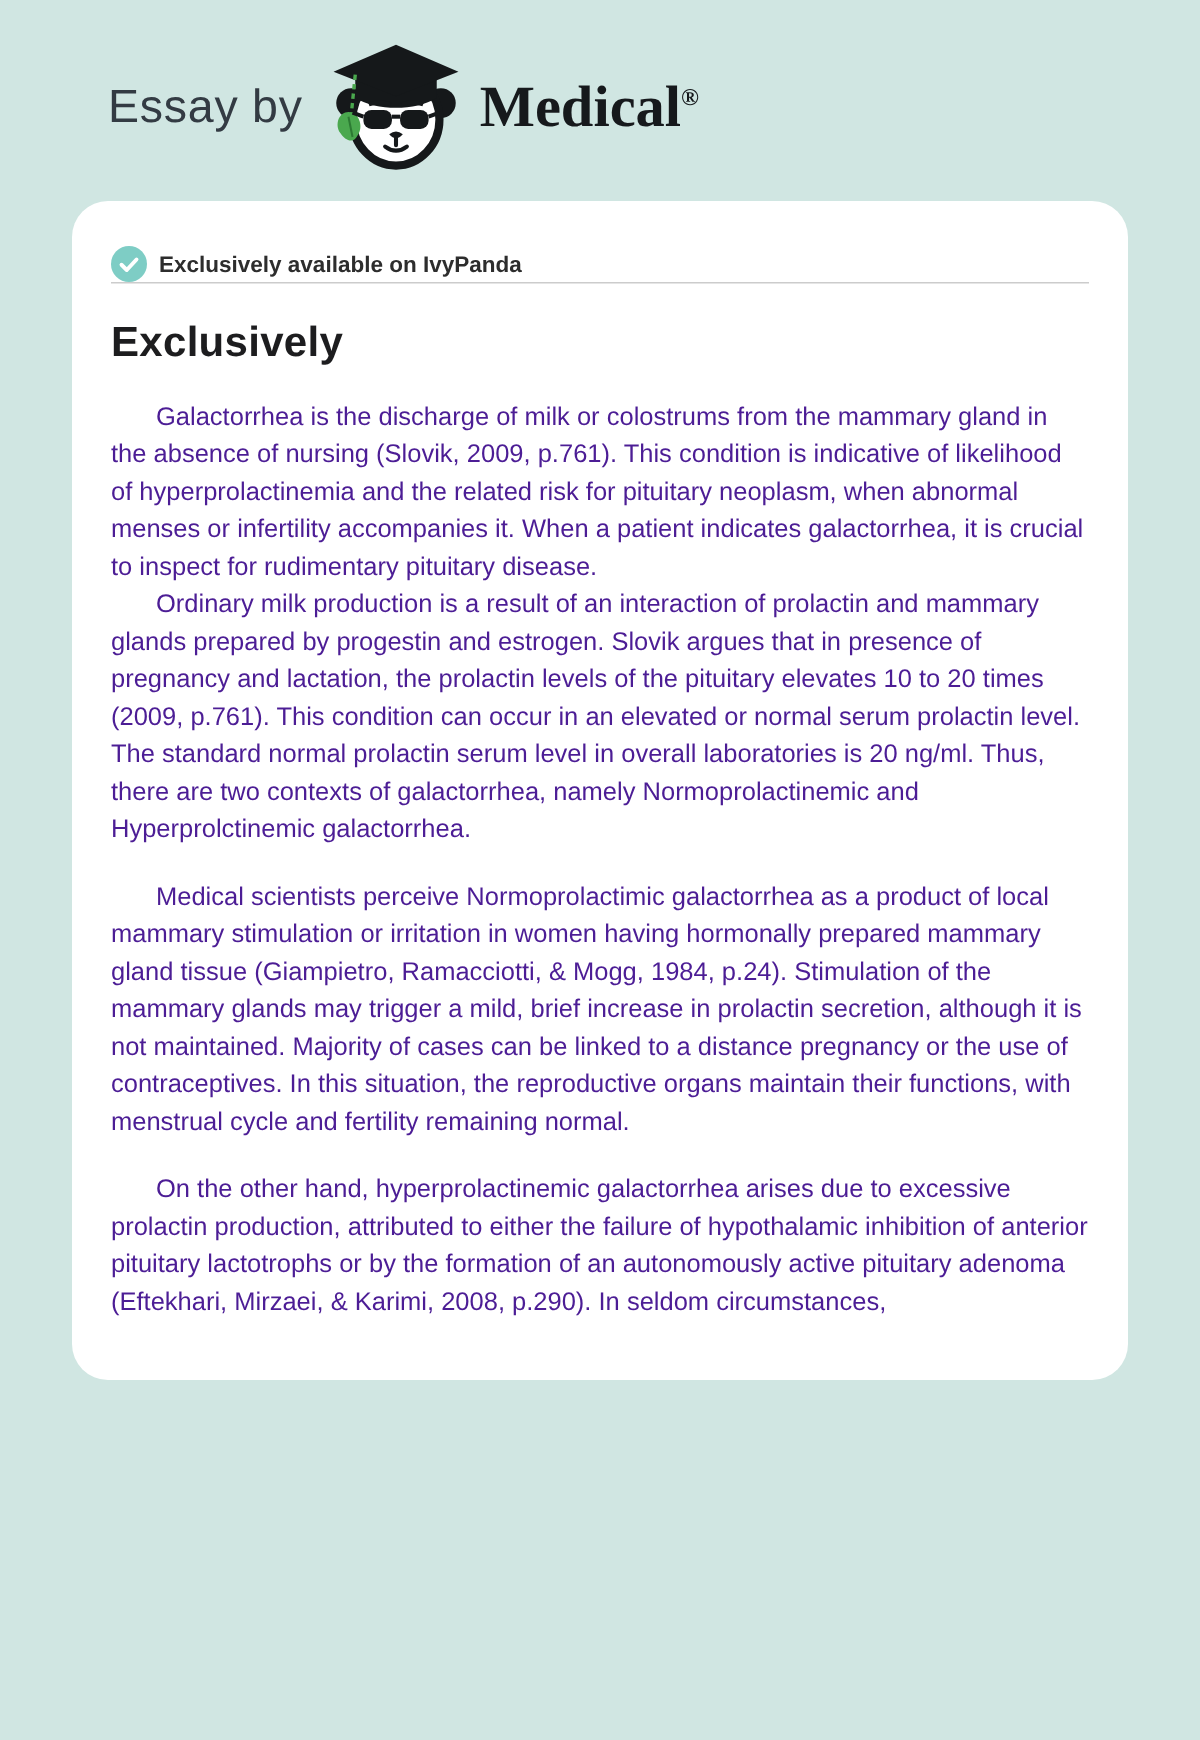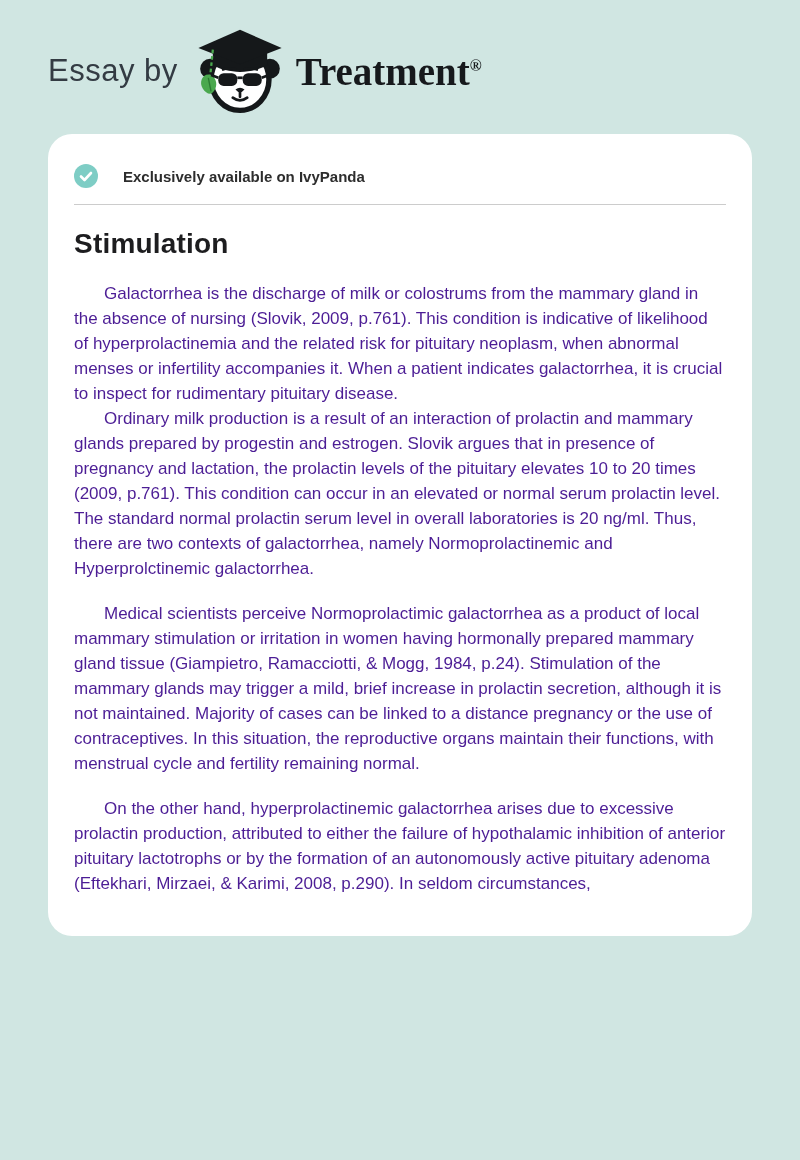--- a/index.html
+++ b/index.html
@@ -12,21 +12,21 @@
     height: 1160px;
     background: #d0e6e2;
     overflow: hidden;
     font-family: "Liberation Sans", "DejaVu Sans", sans-serif;
   }
 
   
   .site-header {
     display: flex;
     align-items: center;
-    padding: 28px 0 0 48px;
+    padding: 28px 0 0 72px;
     height: 114px;
   }
   .essay-by {
     font-size: 31px;
     font-weight: 400;
     color: #333b43;
     letter-spacing: 0.5px;
   }
   .logo-wrap {
     margin-left: 16px;
@@ -66,22 +66,21 @@
     font-size: 32px;
     line-height: 43px;
     font-weight: 700;
     color: #1d1d1f;
     letter-spacing: 0.2px;
   }
 
   .availability-badge {
     display: flex;
     align-items: center;
-    gap: 25px;
-    margin-bottom: 16px;
+    gap: 8px;
   }
   .check-circle {
     width: 24px;
     height: 24px;
     flex: 0 0 24px;
   }
   .availability-label {
     font-size: 15px;
     font-weight: 700;
     color: #2d2d2d;
@@ -145,38 +144,38 @@
         <rect x="53" y="50" width="21" height="14" rx="6" fill="#15181a"></rect>
         <path d="M47,55 L53,55" stroke="#15181a" stroke-width="3" fill="none"></path>
         <path d="M18,52 L26,55 M74,55 L82,52" stroke="#15181a" stroke-width="3" fill="none"></path>
 
         <path d="M45,68 Q50,64 55,68 Q50,74 45,68 Z" fill="#15181a"></path>
 
         <path d="M50,71 L50,76 M42,77 Q50,83 58,77" stroke="#15181a" stroke-width="3" fill="none" stroke-linecap="round"></path>
       </svg>
     </span>
 
-    <span class="brand"><span>Treatment</span><sup>®</sup></span>
+    <span class="brand"><span>Medical</span><sup>®</sup></span>
   </header>
 
   <main class="essay-card">
 
 
     <div class="availability-badge">
       <svg class="check-circle" viewBox="0 0 24 24" aria-hidden="true">
         <circle cx="12" cy="12" r="12" fill="#7ecdc5"></circle>
         <path d="M7 12.5 L10.5 16 L17 9" stroke="#ffffff" stroke-width="2.6" fill="none" stroke-linecap="round" stroke-linejoin="round"></path>
       </svg>
       <span class="availability-label">Exclusively available on IvyPanda</span>
     </div>
 
     <hr class="divider">
 
     <section>
-      <h2 class="section-heading">Stimulation</h2>
+      <h2 class="section-heading">Exclusively</h2>
       <p class="essay-paragraph">Galactorrhea is the discharge of milk or colostrums from the mammary gland in the absence of nursing (Slovik, 2009, p.761). This condition is indicative of likelihood of hyperprolactinemia and the related risk for pituitary neoplasm, when abnormal menses or infertility accompanies it. When a patient indicates galactorrhea, it is crucial to inspect for rudimentary pituitary disease.</p>
     </section>
 
     <section>
       <p class="essay-paragraph">Ordinary milk production is a result of an interaction of prolactin and mammary glands prepared by progestin and estrogen. Slovik argues that in presence of pregnancy and lactation, the prolactin levels of the pituitary elevates 10 to 20 times (2009, p.761). This condition can occur in an elevated or normal serum prolactin level. The standard normal prolactin serum level in overall laboratories is 20 ng/ml. Thus, there are two contexts of galactorrhea, namely Normoprolactinemic and Hyperprolctinemic galactorrhea.</p>
       <p class="essay-paragraph">Medical scientists perceive Normoprolactimic galactorrhea as a product of local mammary stimulation or irritation in women having hormonally prepared mammary gland tissue (Giampietro, Ramacciotti, &amp; Mogg, 1984, p.24). Stimulation of the mammary glands may trigger a mild, brief increase in prolactin secretion, although it is not maintained. Majority of cases can be linked to a distance pregnancy or the use of contraceptives. In this situation, the reproductive organs maintain their functions, with menstrual cycle and fertility remaining normal.</p>
       <p class="essay-paragraph">On the other hand, hyperprolactinemic galactorrhea arises due to excessive prolactin production, attributed to either the failure of hypothalamic inhibition of anterior pituitary lactotrophs or by the formation of an autonomously active pituitary adenoma (Eftekhari, Mirzaei, &amp; Karimi, 2008, p.290). In seldom circumstances,</p>
     </section>
 
   </main>

